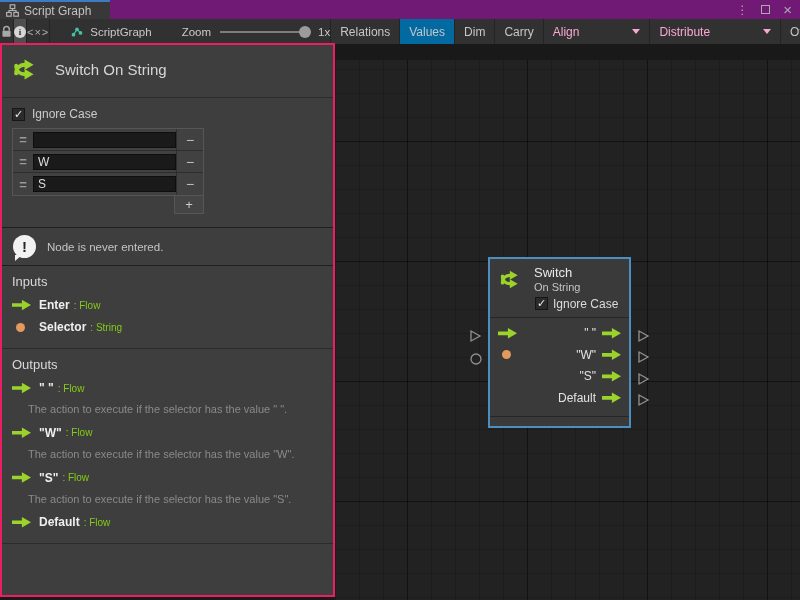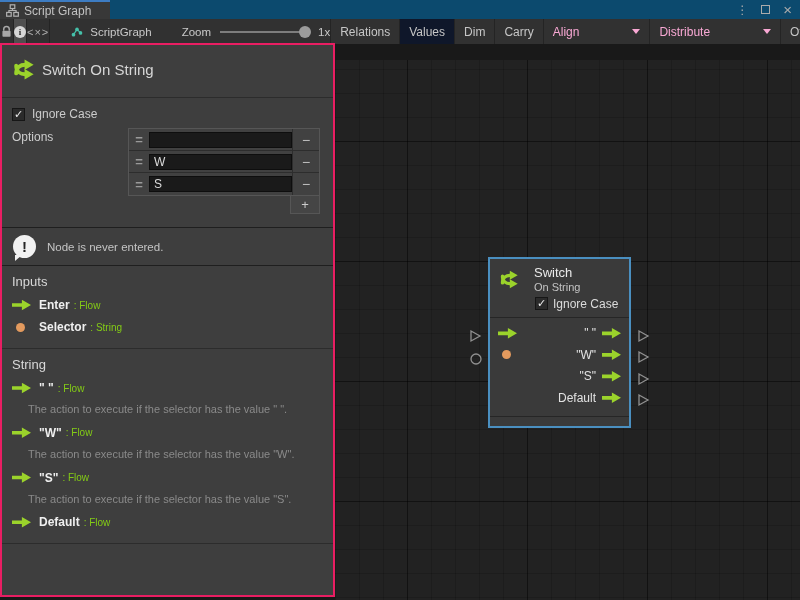--- a/index.html
+++ b/index.html
@@ -6,21 +6,21 @@
   html,body { background:#111; }
   .screen {
     position: relative; width: 800px; height: 600px; overflow: hidden;
     background: #191919;
     font-family: "Liberation Sans", sans-serif;
     -webkit-font-smoothing: antialiased;
     color: #c8c8c8;
   }
 
   
-  .titlebar { position:absolute; left:0; top:0; width:800px; height:19px; background:#0c4a6e; }
+  .titlebar { position:absolute; left:0; top:0; width:800px; height:19px; background:#701a75; }
   .tab {
     position:absolute; left:0; top:0; width:110px; height:19px;
     background:#383838; border-top:2px solid #3d7cc2;
     display:flex; align-items:center; gap:5px; padding-left:6px;
     font-size:12px; color:#c2c2c2; cursor:default;
   }
   .win-controls { position:absolute; right:8px; top:0; height:19px; display:flex; align-items:center; gap:13px; color:#ababab; }
   .win-controls .dots { font-size:12px; }
   .maxbox { width:9px; height:9px; border:1.5px solid #ababab; display:inline-block; }
   .closex { font-size:15px; line-height:1; }
@@ -36,21 +36,21 @@
   .tbtn.code { width:46px; color:#b0b0b0; font-size:11px; letter-spacing:1px; }
   .info-glyph { width:12px; height:12px; border-radius:50%; background:#d6d6d6; color:#2b2b2b;
     font-size:9px; font-weight:bold; display:flex; align-items:center; justify-content:center; font-family:"Liberation Serif",serif; }
   .info-glyph::after { content:"i"; }
   .sg-group { display:flex; align-items:center; gap:6px; margin-left:20px; font-size:11.5px; color:#c9c9c9; }
   .zoom-group { display:flex; align-items:center; margin-left:30px; font-size:11.5px; color:#c9c9c9; }
   .zoom-track { position:relative; width:88px; height:2px; background:#7d7d7d; margin:0 10px 0 9px; }
   .zoom-thumb { position:absolute; right:-3px; top:-5px; width:12px; height:12px; border-radius:50%; background:#9b9b9b; }
   .rbtns { margin-left:auto; display:flex; align-items:stretch; }
   .rbtn { display:flex; align-items:center; padding:0 9px; font-size:12px; color:#c6c6c6; border-left:1px solid #242424; white-space:nowrap; }
-  .rbtn.active { background:#0f172a; }
+  .rbtn.active { background:#0369a1; }
   .rbtn.disabled { color:#f9a8d4;gap:48px; }
   .dd-icon { width:0; height:0; border-left:4px solid transparent; border-right:4px solid transparent; border-top:5px solid currentColor; margin-left:5px; }
 
   
   .graph {
     position:absolute; left:335px; top:60px; width:465px; height:556px;
     background-color:#222222;
     background-image:
       linear-gradient(rgba(0,0,0,0.38) 1px, transparent 1px),
       linear-gradient(90deg, rgba(0,0,0,0.38) 1px, transparent 1px),
@@ -93,21 +93,21 @@
     background:#3e3e3e; border:2px solid #e91e63;
     display:flex; flex-direction:column; overflow:hidden;
   }
   .insp-header { height:19px; display:flex; align-items:stretch; background:#393939; flex:none; }
   .insp-title-box { flex:1; border:1px solid #6e6e6e; display:flex; align-items:center; gap:5px; padding:0 5px; font-size:12px; color:#cfcfcf; }
   .dock-box { width:24px; border:1px solid #6e6e6e; border-left:none; display:flex; align-items:center; justify-content:center; }
   .scroll-box { width:18px; display:flex; flex-direction:column; align-items:center; justify-content:center; gap:3px; background:#444; }
   .tri-up { width:0; height:0; border-left:4px solid transparent; border-right:4px solid transparent; border-bottom:5px solid #8e8e8e; }
   .tri-down { width:0; height:0; border-left:4px solid transparent; border-right:4px solid transparent; border-top:5px solid #8e8e8e; }
 
-  .insp-node-title { display:flex; align-items:center; padding:9px 9px 12px 9px; border-bottom:1px solid #2c2c2c; flex:none; }
+  .insp-node-title { display:flex; align-items:center; gap:13px; padding:9px 9px 12px 9px; border-bottom:1px solid #2c2c2c; flex:none; }
   .insp-node-title .ttl { font-size:15px; color:#d6d6d6; }
 
   .insp-fields { padding:9px 10px 0 10px; flex:none; }
   .cbrow { display:flex; align-items:center; gap:7px; font-size:12px; color:#cccccc; }
   .options-row { display:flex; margin-top:7px; }
   .options-label { width:116px; font-size:12px; color:#cccccc; padding-top:2px; }
   .opt-list-wrap { width:192px; }
   .opt-list { border:1px solid #565656; background:#414141; }
   .opt-row { height:22px; display:flex; align-items:center; border-bottom:1px solid #2d2d2d; }
   .opt-row:last-child { border-bottom:none; }
@@ -317,21 +317,20 @@
       </svg>
       <span class="ttl">Switch On String</span>
     </div>
 
     <div class="insp-fields">
       <div class="cbrow">
         <span class="cb checked"></span>
         <span>Ignore Case</span>
       </div>
       <div class="options-row">
-        <div class="options-label">Options</div>
         <div class="opt-list-wrap">
           <div class="opt-list">
             <div class="opt-row">
               <span class="grip"></span>
               <input class="opt-input" type="text" value="" style="">
               <button class="minus-btn">−</button>
             </div>
             <div class="opt-row">
               <span class="grip"></span>
               <input class="opt-input" type="text" value="W" style="">
@@ -367,21 +366,21 @@
       <div class="port-line">
         <span class="pi">
             <span class="dot"></span>
           </span>
         <span class="pname">Selector</span>
         <span class="ptype">: String</span>
       </div>
     </div>
 
     <div class="section">
-      <div class="section-title">String</div>
+      <div class="section-title">Outputs</div>
 
       <div class="port-line">
         <span class="pi">
             <span class="arr"></span>
           </span>
         <span class="pname">" "</span>
         <span class="ptype">: Flow</span>
       </div>
       <div class="port-desc">The action to execute if the selector has the value " ".</div>
 

